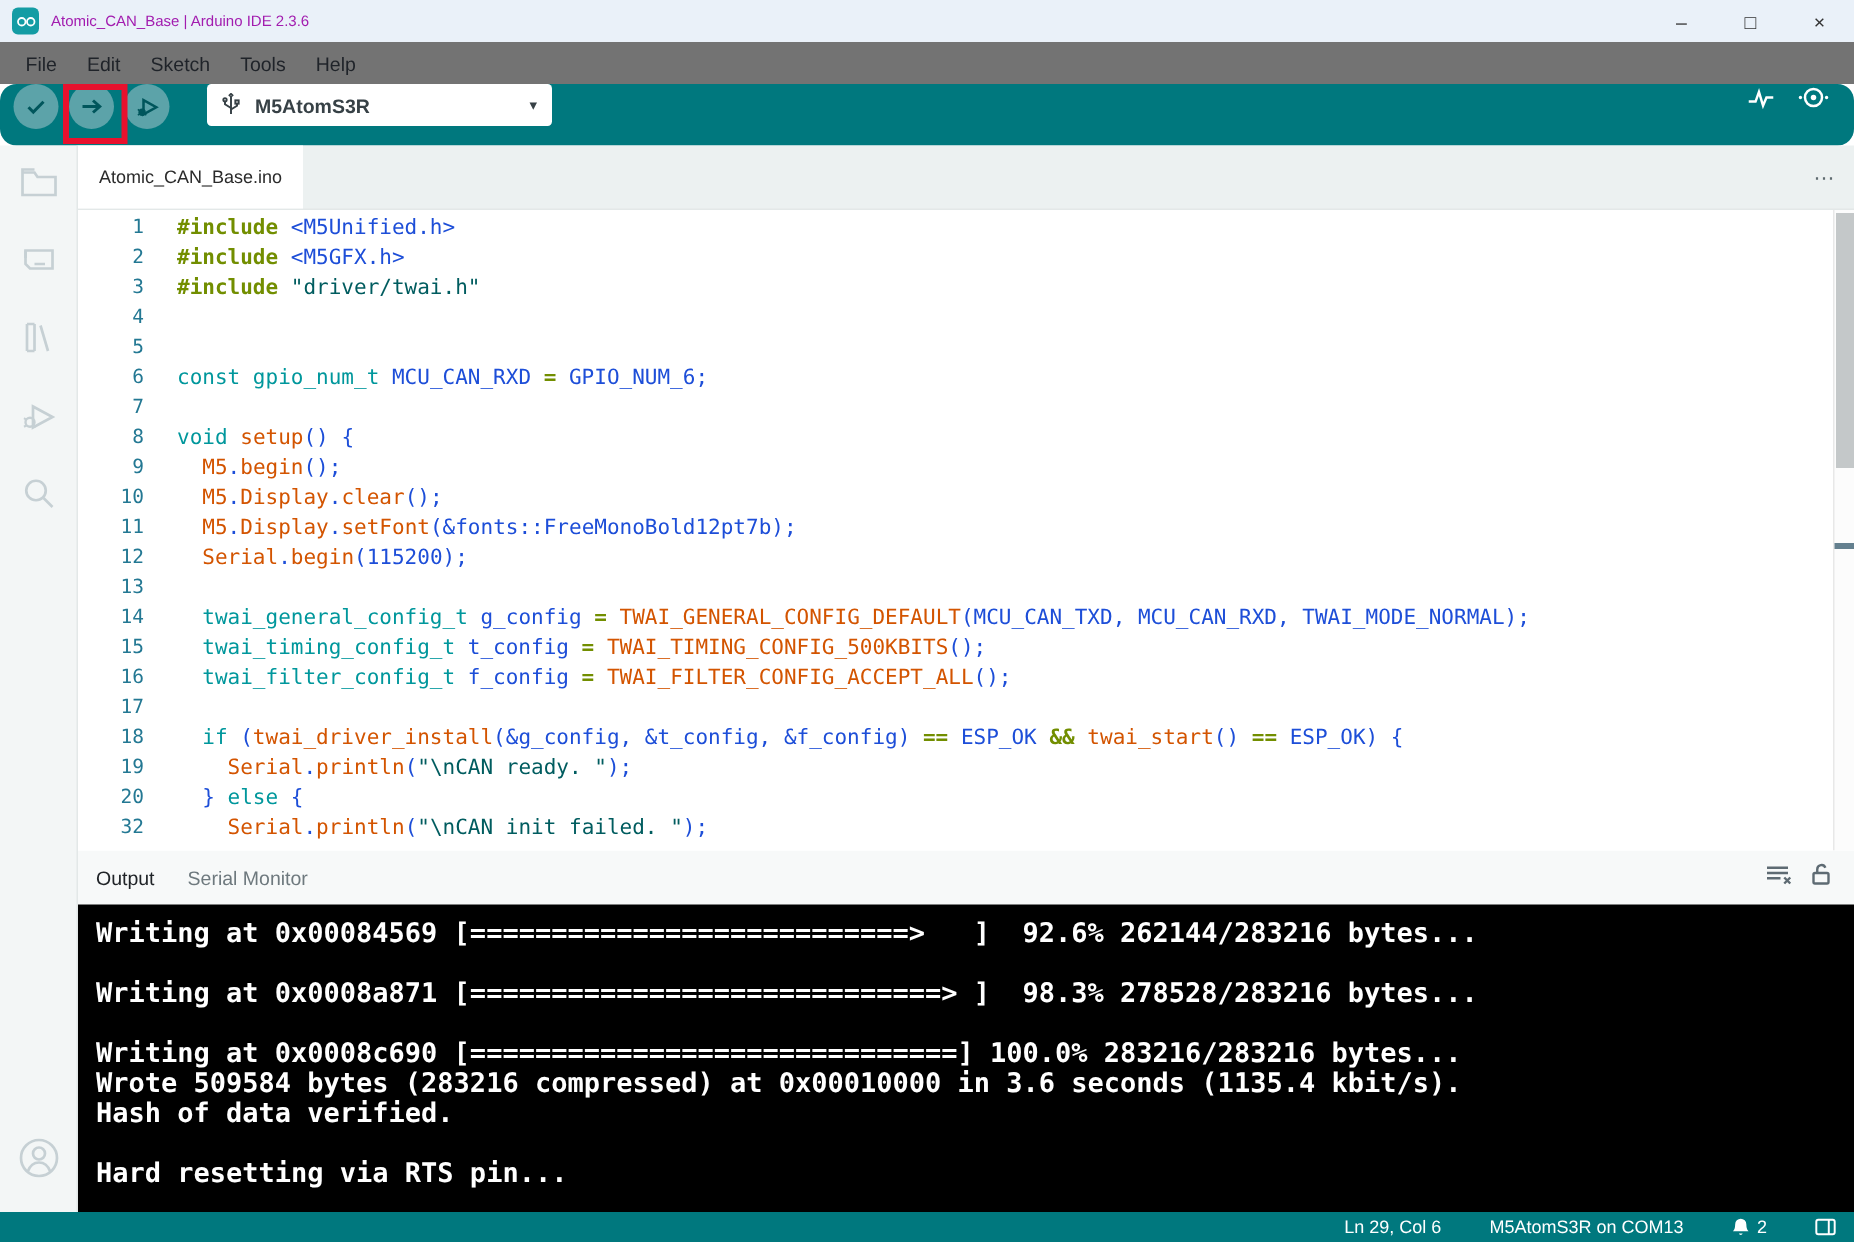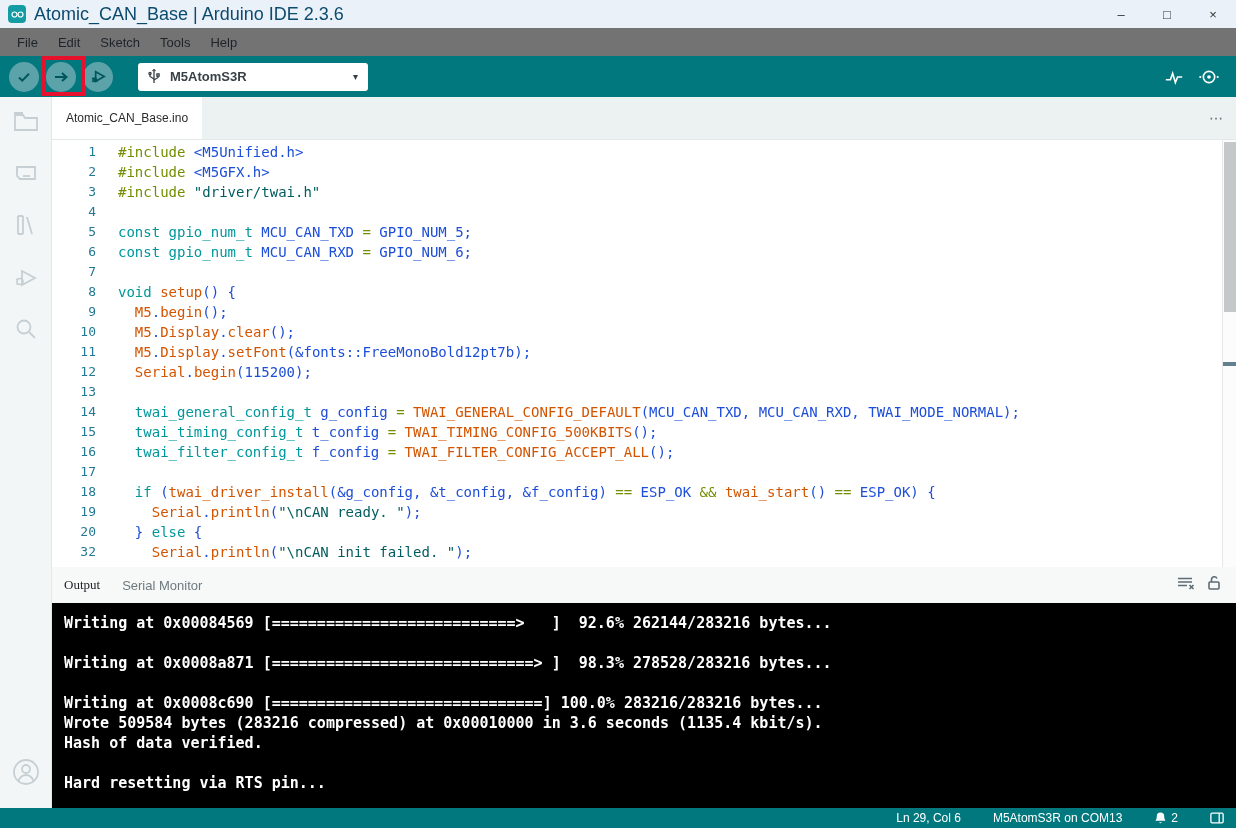--- a/index.html
+++ b/index.html
@@ -3,30 +3,30 @@
 <meta charset="utf-8">
 <style>
   * { margin:0; padding:0; box-sizing:border-box; }
   html,body { width:1236px; height:828px; }
   body { font-family:"Liberation Sans", sans-serif; background:#fff; }
   .app { position:relative; width:1236px; height:828px; overflow:hidden; background:#fff; }
 
   
   .titlebar { height:28px; background:#EAF1F9; display:flex; align-items:center; padding-left:8px; }
   .app-icon { width:18px; height:18px; border-radius:4px; background:#149CA4; display:flex; align-items:center; justify-content:center; margin-right:8px; }
-  .titlebar-title { font-size:18px; color:#0c4a6e; }
+  .titlebar-title { font-size:10px; color:#a21caf; }
   .win-controls { margin-left:auto; display:flex; height:100%; }
   .win-btn { width:46px; height:100%; display:flex; align-items:center; justify-content:center; color:#333; font-size:13px; }
 
   
   .menubar { height:28px; background:#737373; display:flex; align-items:center; padding-left:8px; gap:2px; }
   .menu-item { font-size:13px; color:#1f2329; padding:3px 9px; border-radius:3px; }
 
   
-  .toolbar { position:relative; height:41px; background:#00787E; display:flex; align-items:center; padding-left:9px; }
+  .toolbar { position:relative; height:41px; background:#00787E; display:flex; align-items:flex-start; padding-left:9px;border-radius:11px; }
   .tool-circle { width:30px; height:30px; border-radius:50%; background:#5CA3A9; color:#00565C; display:flex; align-items:center; justify-content:center; margin-right:7px; flex:0 0 auto; }
   .annotation-box { position:absolute; left:42px; top:0px; width:43px; height:40px; border:4px solid #E8112D; pointer-events:none; }
   .board-selector { margin-left:18px; width:230px; height:28px; background:#ffffff; border-radius:3px; display:flex; align-items:center; padding:0 10px; }
   .board-selector .usb { color:#374146; margin-right:10px; display:flex; }
   .board-label { font-size:13px; font-weight:bold; color:#374146; }
   .board-caret { margin-left:auto; color:#374146; font-size:10px; }
   .toolbar-right { margin-left:auto; display:flex; align-items:center; gap:14px; padding-right:16px; color:#fff; }
   .toolbar-right .ticon { display:flex; }
 
   
@@ -42,35 +42,35 @@
   .tab-overflow { margin-left:auto; color:#5f6b70; font-size:14px; display:flex; align-items:center; padding:0 12px; letter-spacing:1px; }
 
   
   .editor { position:relative; height:427px; background:#ffffff; overflow:hidden; }
   .code-area { padding-top:2px; }
   .code-line { display:flex; height:20px; line-height:20px; white-space:pre; font-family:"DejaVu Sans Mono","Liberation Mono",monospace; font-size:14px; }
   .ln { width:44px; text-align:right; color:#237893; flex:0 0 auto; font-size:13px; }
   .code-text { margin-left:22px; }
   .tok-pln { color:#1d4ed8; }
   .tok-key { color:#00979C; }
-  .tok-pre { color:#728E00; }
+  .tok-pre { color:#728E00;font-weight:bold; }
   .tok-fn  { color:#D35400; }
   .tok-str { color:#005C5F; }
   .v-scrollbar { position:absolute; top:0; right:0; width:14px; height:100%; background:#fcfcfc; border-left:1px solid #e8e8e8; }
   .v-thumb { position:absolute; top:2px; left:1px; width:12px; height:170px; background:#c4c8c9; }
   .ruler-mark { position:absolute; top:222px; left:0; width:14px; height:4px; background:#64808F; }
 
   
   .output-header { height:36px; background:#F7F9F9; display:flex; align-items:center; padding-left:12px; }
   .out-tab { font-size:13px; margin-right:22px; }
-  .out-tab.active { color:#202428;font-family:Liberation Serif, serif; }
+  .out-tab.active { color:#202428; }
   .out-tab.inactive { color:#6E797E; }
   .output-icons { margin-left:auto; display:flex; gap:10px; padding-right:14px; color:#5E6B73; }
   .console { flex:1; background:#000000; overflow:hidden; padding:10px 0 0 12px; }
-  .console-line { height:20px; line-height:20px; white-space:pre; font-family:"DejaVu Sans Mono","Liberation Mono",monospace; font-size:15px; font-weight:bold; color:#ffffff; }
+  .console-line { height:20px; line-height:20px; white-space:pre; font-family:"DejaVu Sans Mono","Liberation Mono",monospace; font-size:18px; font-weight:bold; color:#ffffff; }
 
   
   .statusbar { position:absolute; left:0; right:0; bottom:0; height:20px; background:#00787E; display:flex; align-items:center; justify-content:flex-end; color:#ffffff; font-size:12px; gap:8px; }
   .status-item { padding:0 12px; display:flex; align-items:center; gap:4px; }
   .status-item svg { display:block; }
 </style>
 </head>
 <body>
 
 <div class="app">
@@ -205,21 +205,21 @@
         <span class="tab">Atomic_CAN_Base.ino</span>
         <span class="tab-overflow">⋯</span>
       </div>
 
       <div class="editor">
         <div class="code-area" id="code-area">
             <div class="code-line"><span class="ln">1</span><span class="code-text"><span class="tok-pre">#include </span><span class="tok-pln">&lt;M5Unified.h&gt;</span></span></div>
             <div class="code-line"><span class="ln">2</span><span class="code-text"><span class="tok-pre">#include </span><span class="tok-pln">&lt;M5GFX.h&gt;</span></span></div>
             <div class="code-line"><span class="ln">3</span><span class="code-text"><span class="tok-pre">#include </span><span class="tok-str">"driver/twai.h"</span></span></div>
             <div class="code-line"><span class="ln">4</span><span class="code-text"></span></div>
-            <div class="code-line"><span class="ln">5</span><span class="code-text"><span class="tok-key">const </span><span class="tok-key">gpio_num_t</span><span class="tok-pln"> MCU_CAN_TXD </span><span class="tok-pre">=</span><span class="tok-pln"> GPIO_NUM_5;</span></span></div>
+            <div class="code-line"><span class="ln">5</span></div>
             <div class="code-line"><span class="ln">6</span><span class="code-text"><span class="tok-key">const </span><span class="tok-key">gpio_num_t</span><span class="tok-pln"> MCU_CAN_RXD </span><span class="tok-pre">=</span><span class="tok-pln"> GPIO_NUM_6;</span></span></div>
             <div class="code-line"><span class="ln">7</span><span class="code-text"></span></div>
             <div class="code-line"><span class="ln">8</span><span class="code-text"><span class="tok-key">void </span><span class="tok-fn">setup</span><span class="tok-pln">() {</span></span></div>
             <div class="code-line"><span class="ln">9</span><span class="code-text"><span class="tok-pln">  </span><span class="tok-fn">M5</span><span class="tok-pln">.</span><span class="tok-fn">begin</span><span class="tok-pln">();</span></span></div>
             <div class="code-line"><span class="ln">10</span><span class="code-text"><span class="tok-pln">  </span><span class="tok-fn">M5</span><span class="tok-pln">.</span><span class="tok-fn">Display</span><span class="tok-pln">.</span><span class="tok-fn">clear</span><span class="tok-pln">();</span></span></div>
             <div class="code-line"><span class="ln">11</span><span class="code-text"><span class="tok-pln">  </span><span class="tok-fn">M5</span><span class="tok-pln">.</span><span class="tok-fn">Display</span><span class="tok-pln">.</span><span class="tok-fn">setFont</span><span class="tok-pln">(&amp;fonts::FreeMonoBold12pt7b);</span></span></div>
             <div class="code-line"><span class="ln">12</span><span class="code-text"><span class="tok-pln">  </span><span class="tok-fn">Serial</span><span class="tok-pln">.</span><span class="tok-fn">begin</span><span class="tok-pln">(115200);</span></span></div>
             <div class="code-line"><span class="ln">13</span><span class="code-text"></span></div>
             <div class="code-line"><span class="ln">14</span><span class="code-text"><span class="tok-pln">  </span><span class="tok-key">twai_general_config_t</span><span class="tok-pln"> g_config </span><span class="tok-pre">=</span><span class="tok-pln"> </span><span class="tok-fn">TWAI_GENERAL_CONFIG_DEFAULT</span><span class="tok-pln">(MCU_CAN_TXD, MCU_CAN_RXD, TWAI_MODE_NORMAL);</span></span></div>
             <div class="code-line"><span class="ln">15</span><span class="code-text"><span class="tok-pln">  </span><span class="tok-key">twai_timing_config_t</span><span class="tok-pln"> t_config </span><span class="tok-pre">=</span><span class="tok-pln"> </span><span class="tok-fn">TWAI_TIMING_CONFIG_500KBITS</span><span class="tok-pln">();</span></span></div>

